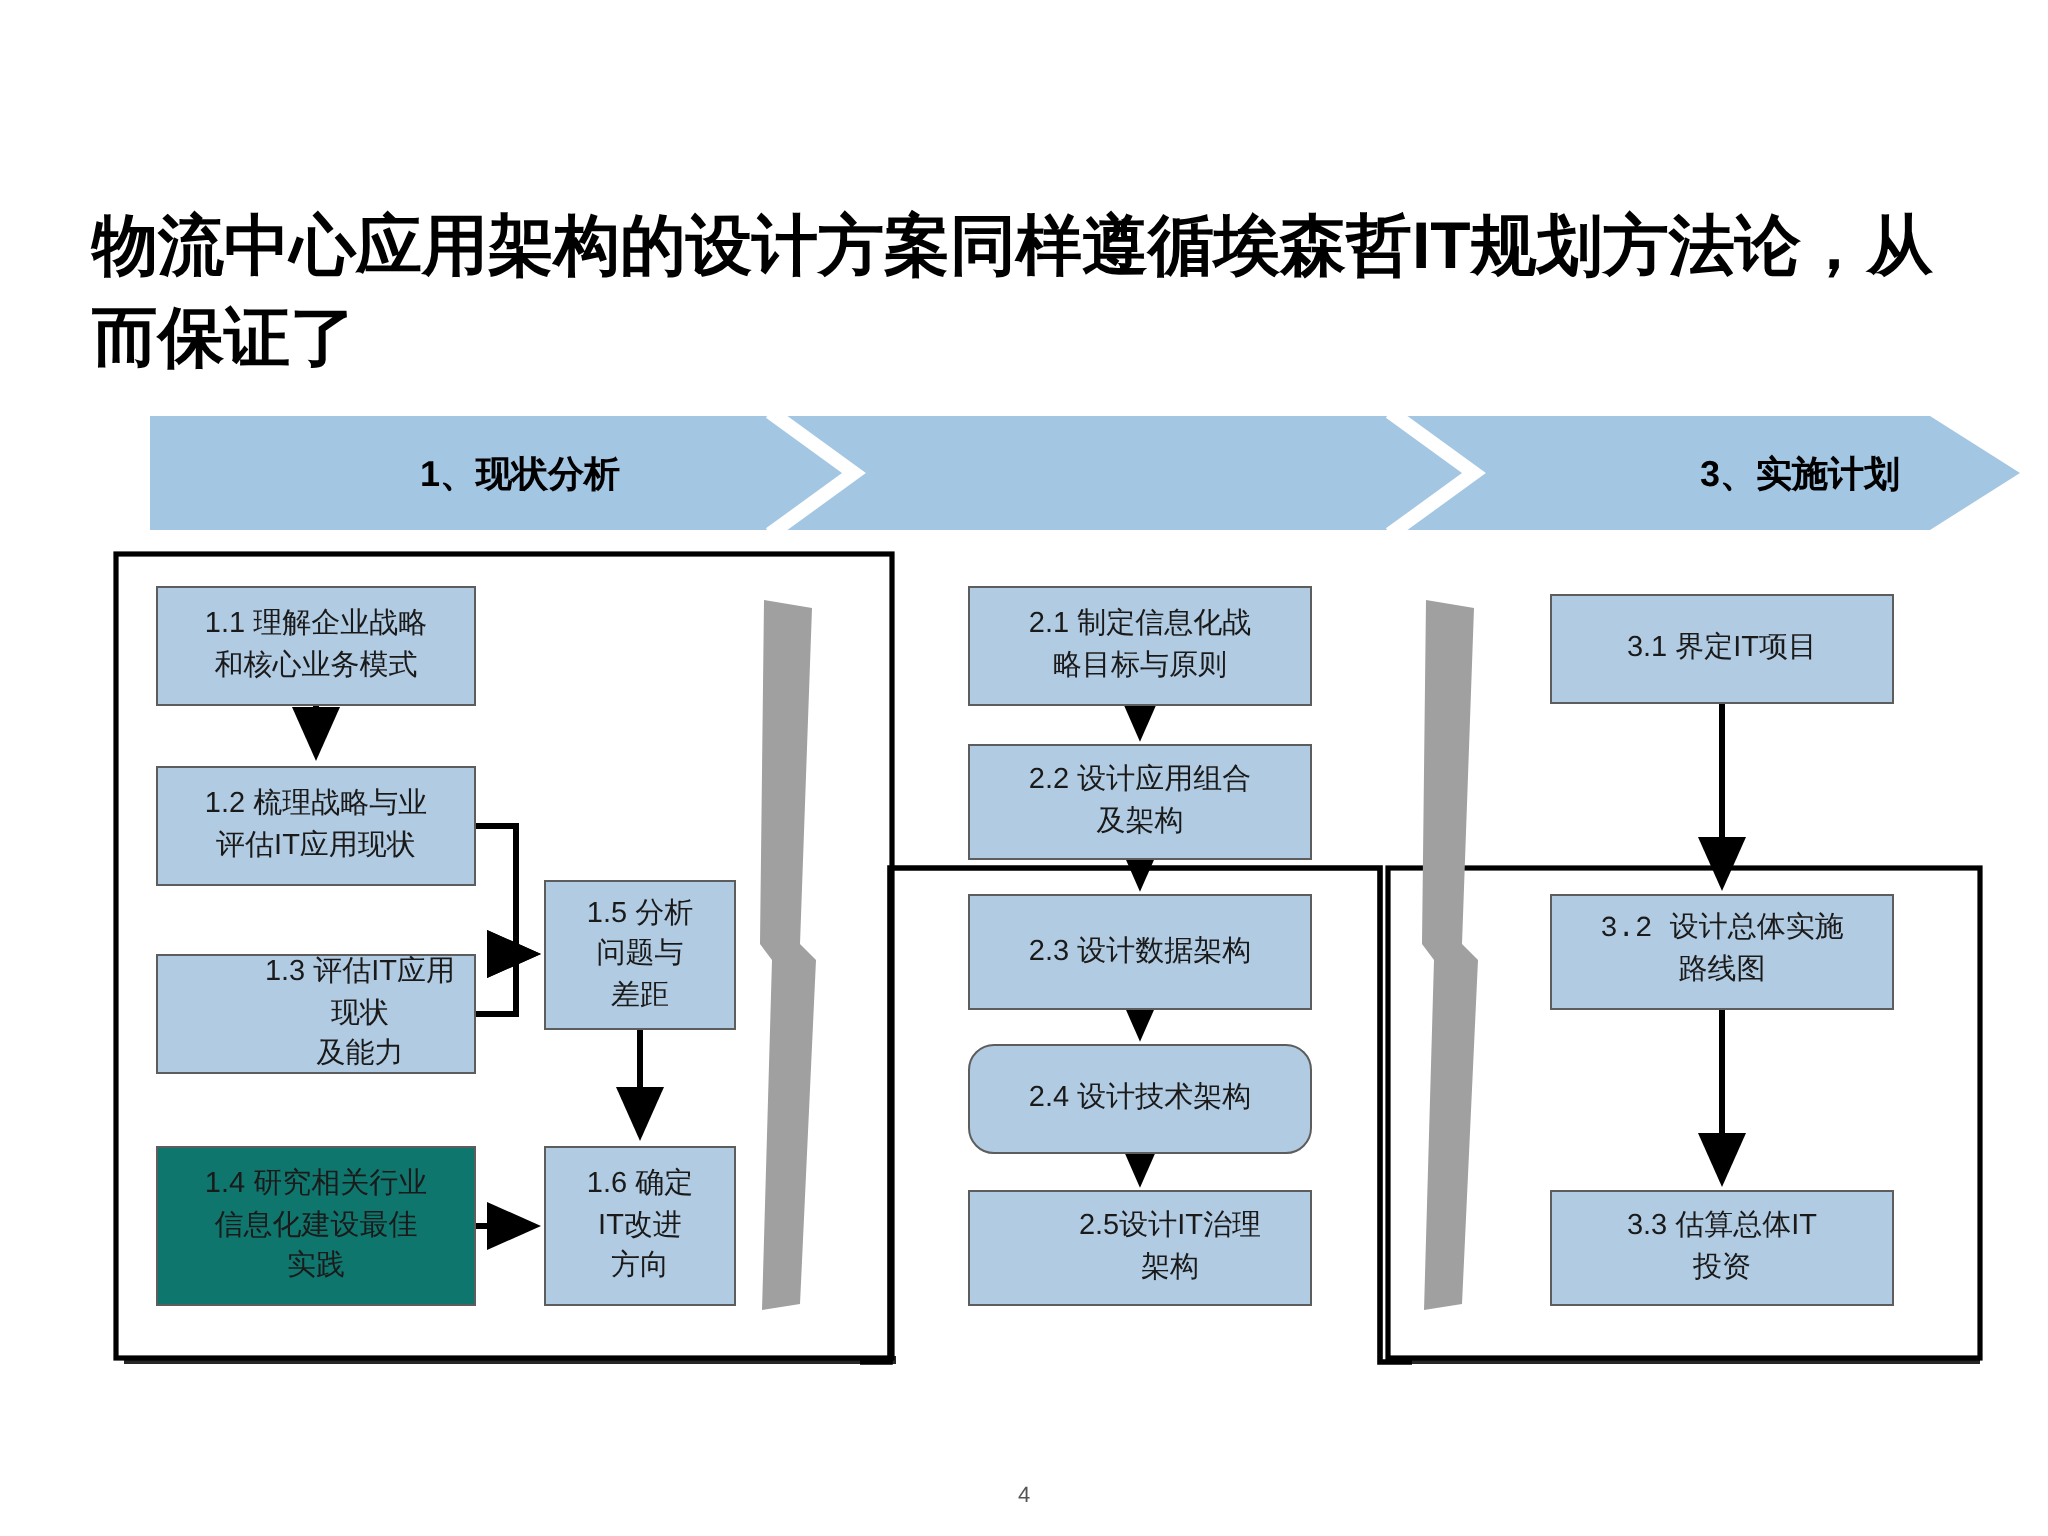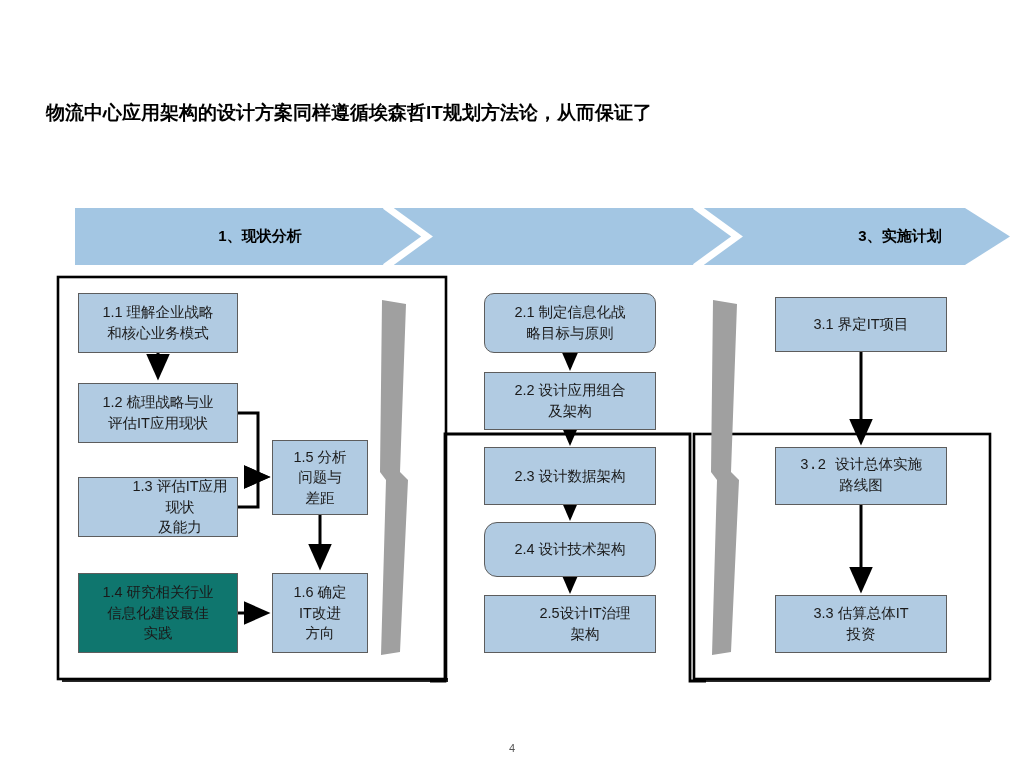--- a/index.html
+++ b/index.html
@@ -10,36 +10,36 @@
     color:#000;
     overflow:hidden;
     position:relative;
   }
   .slide{position:absolute;left:0;top:0;width:1024px;height:768px;}
 
   
   .title{
     position:absolute;
     left:46px; top:100px; width:940px;
-    font-size:19px;
+    font-size:33px;
     font-weight:bold;
     line-height:1.38;
     letter-spacing:0px;
     color:#000;
   }
   .title .line{display:block;}
 
   
   .banner{position:absolute;left:75px;top:208px;width:935px;height:57px;}
   .banner svg{display:block;}
   .banner-label{
     position:absolute;
     top:0;height:57px;
     display:flex;align-items:center;justify-content:center;
-    font-size:15px;font-weight:bold;color:#000;
+    font-size:18px;font-weight:bold;color:#000;
     white-space:nowrap;
   }
   #blab0{left:60px;width:250px;}
   #blab1{left:390px;width:250px;}
   #blab2{left:700px;width:250px;}
 
   
   .diagram{position:absolute;left:0;top:0;width:1024px;height:768px;}
   .diagram svg{position:absolute;left:0;top:0;}
 
@@ -165,21 +165,21 @@
             <span>差距</span>
           </div>
         </div>
         <div class="pbox" style="left: 272px; top: 573px; width: 96px; height: 80px; background: rgb(177, 203, 226); border-color: rgb(93, 93, 93);">
           <div>
             <span>1.6  确定</span>
             <span>IT改进</span>
             <span>方向</span>
           </div>
         </div>
-        <div class="pbox" style="left: 484px; top: 293px; width: 172px; height: 60px; background: rgb(177, 203, 226); border-color: rgb(93, 93, 93); border-radius: 10px;">
+        <div class="pbox" style="left: 484px; top: 293px; width: 172px; height: 60px; background: rgb(177, 203, 226); border-color: rgb(93, 93, 93);">
           <div>
             <span>2.1 制定信息化战</span>
             <span>略目标与原则</span>
           </div>
         </div>
         <div class="pbox" style="left: 484px; top: 372px; width: 172px; height: 58px; background: rgb(177, 203, 226); border-color: rgb(93, 93, 93);">
           <div>
             <span>2.2 设计应用组合</span>
             <span>及架构</span>
           </div>

